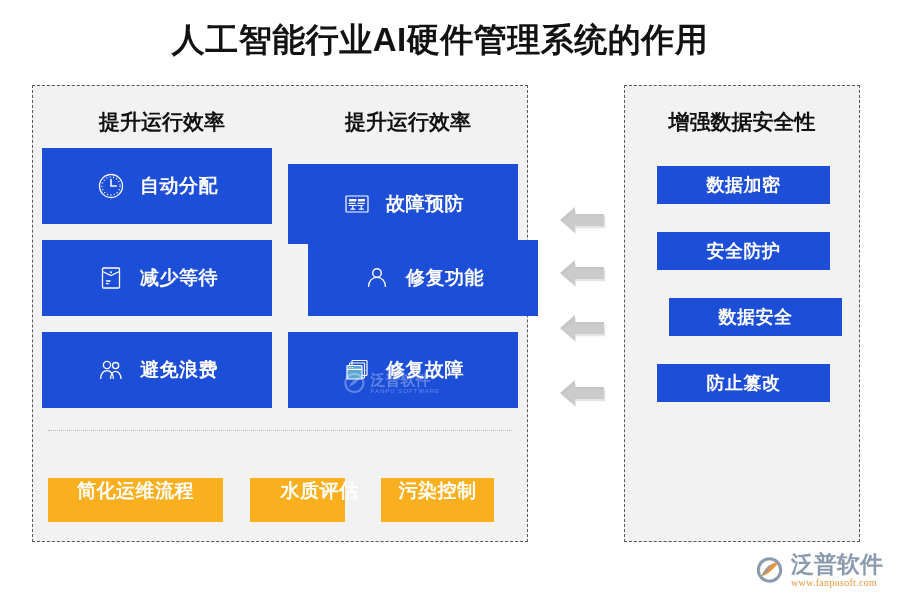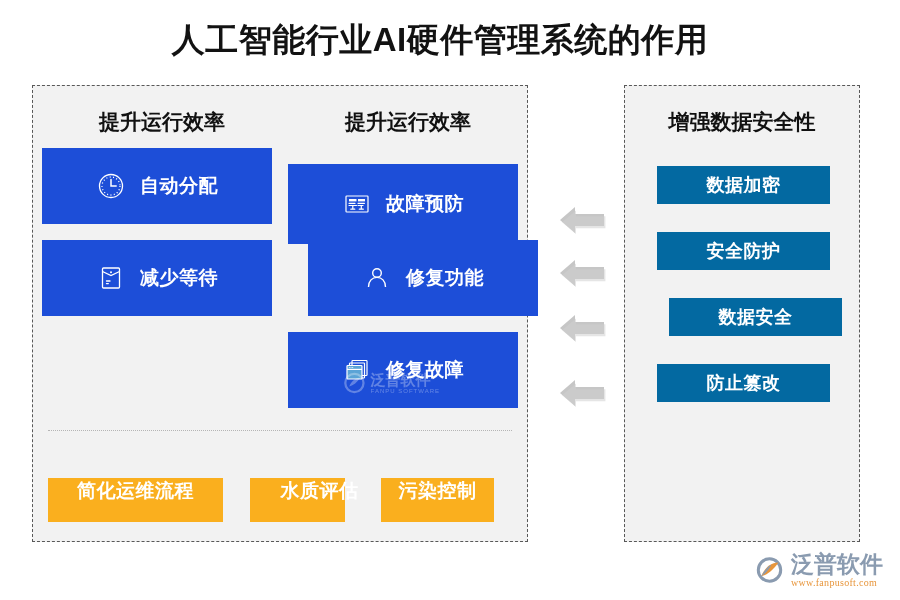--- a/index.html
+++ b/index.html
@@ -132,21 +132,21 @@
   #tag-simplify { left: 48px;  top: 478px; width: 175px; height: 44px; }
   #tag-water    { left: 250px; top: 478px; width: 95px; height: 44px; padding-left: 44px; }
   #tag-pollution{ left: 381px; top: 478px; width: 113px; height: 44px; }
 
   
   .sec-bar {
     position: absolute;
     left: 657px;
     width: 173px;
     height: 38px;
-    background: #0369a1;
+    background: #1d4ed8;
     color: #ffffff;
     font-size: 18px;
     font-weight: bold;
     display: flex;
     align-items: center;
     justify-content: center;
     white-space: nowrap;
     letter-spacing: 0.5px;
     box-sizing: border-box;
   }
@@ -255,20 +255,31 @@
         <rect x="6.5" y="5" width="17" height="20" rx="1"></rect>
         <path d="M6.5 8.5 L15 12.5 L23.5 8.5"></path>
         <circle cx="15" cy="9.2" r="1" fill="#ffffff" stroke="none"></circle>
         <path d="M10.5 18 H14" stroke-linecap="round"></path>
         <path d="M10.5 20.6 H12.3" stroke-linecap="round"></path>
       </svg>
     </span>
     <span class="card-label">减少等待</span>
   </div>
 
+  <div class="card" id="card-avoid-waste">
+    <span class="card-icon">
+      <svg width="30" height="30" viewBox="0 0 30 30" fill="none" stroke="#ffffff" stroke-width="1.3">
+        <circle cx="11" cy="10" r="3.6"></circle>
+        <path d="M4.6 24 C4.6 18.6 7.6 15.6 11 15.6 C14.4 15.6 17.4 18.6 17.4 24"></path>
+        <circle cx="19.6" cy="10.6" r="3.1"></circle>
+        <path d="M14.6 24 C14.6 19.2 16.8 16.3 19.6 16.3 C22.4 16.3 25 19.2 25 24"></path>
+      </svg>
+    </span>
+    <span class="card-label">避免浪费</span>
+  </div>
 
   <div class="card" id="card-fault-prevent">
     <span class="card-icon">
       <svg width="30" height="30" viewBox="0 0 30 30" fill="none" stroke="#ffffff" stroke-width="1.2">
         <rect x="4" y="7" width="22" height="16" rx="0.8"></rect>
         <rect x="7" y="10" width="7.5" height="2.4" fill="#ffffff" stroke="none"></rect>
         <rect x="16" y="10" width="7" height="2.4" fill="#ffffff" stroke="none"></rect>
         <path d="M7 14.3 H13" stroke-linecap="round"></path>
         <path d="M16 14.3 H22.4" stroke-linecap="round"></path>
         <path d="M7 16.5 H14.5" stroke-linecap="round"></path>

